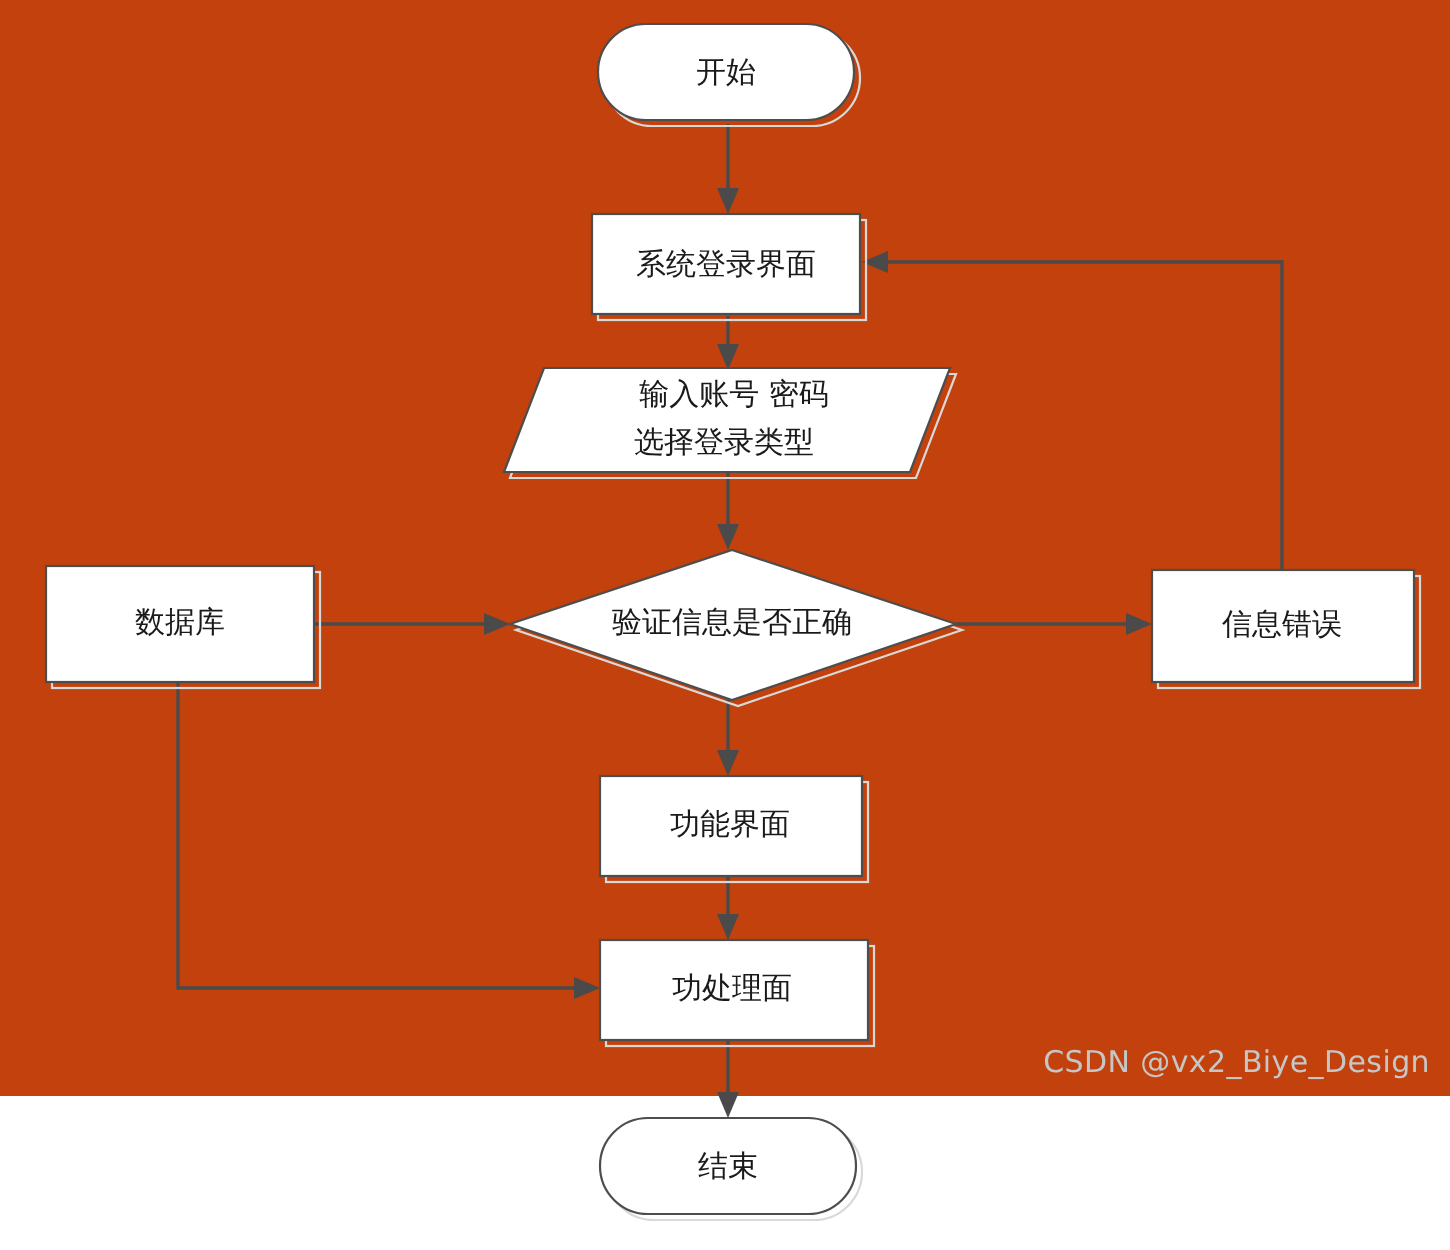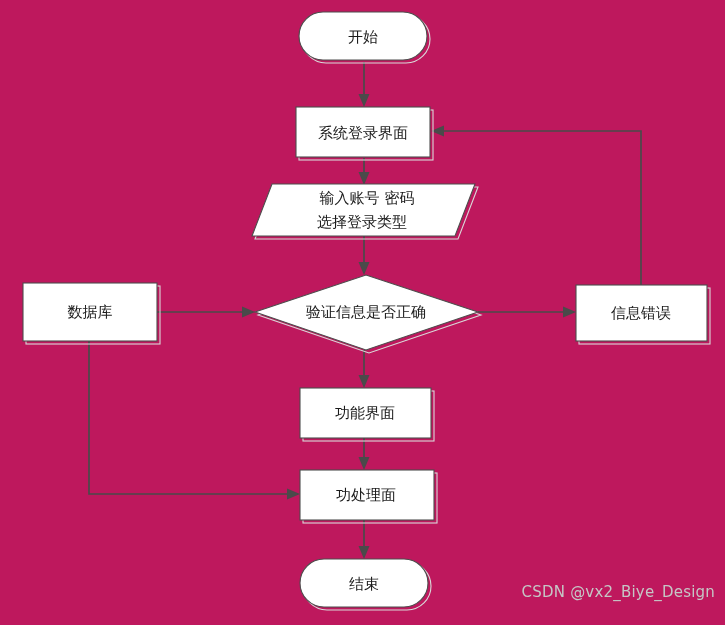--- a/index.html
+++ b/index.html
@@ -9,22 +9,22 @@
   }
   body {
     width: 725px;
     height: 625px;
     font-family: "DejaVu Sans", "Liberation Sans", sans-serif;
     overflow: hidden;
   }
   #flow-root {
     position: relative;
     width: 725px;
-    height: 625px;
-    background: #be185d;
+    height: 548px;
+    background: #c2410c;
     text-decoration: underline;
   }
   svg#flow-svg {
     position: absolute;
     top: 0;
     left: 0;
     width: 725px;
     height: 625px;
     display: block;
   }
@@ -51,21 +51,21 @@
     stroke: #4a4a4a;
     stroke-width: 1.7;
   }
   .edge-head {
     fill: #4a4a4a;
     stroke: none;
   }
   .watermark-text {
     position: absolute;
     right: 10px;
-    bottom: 24px;
+    bottom: 8px;
     font-family: "DejaVu Sans", "Liberation Sans", sans-serif;
     font-size: 15px;
     color: #c6c6c6;
     letter-spacing: 0.2px;
     user-select: none;
   }
 </style>
 </head>
 <body>
 

